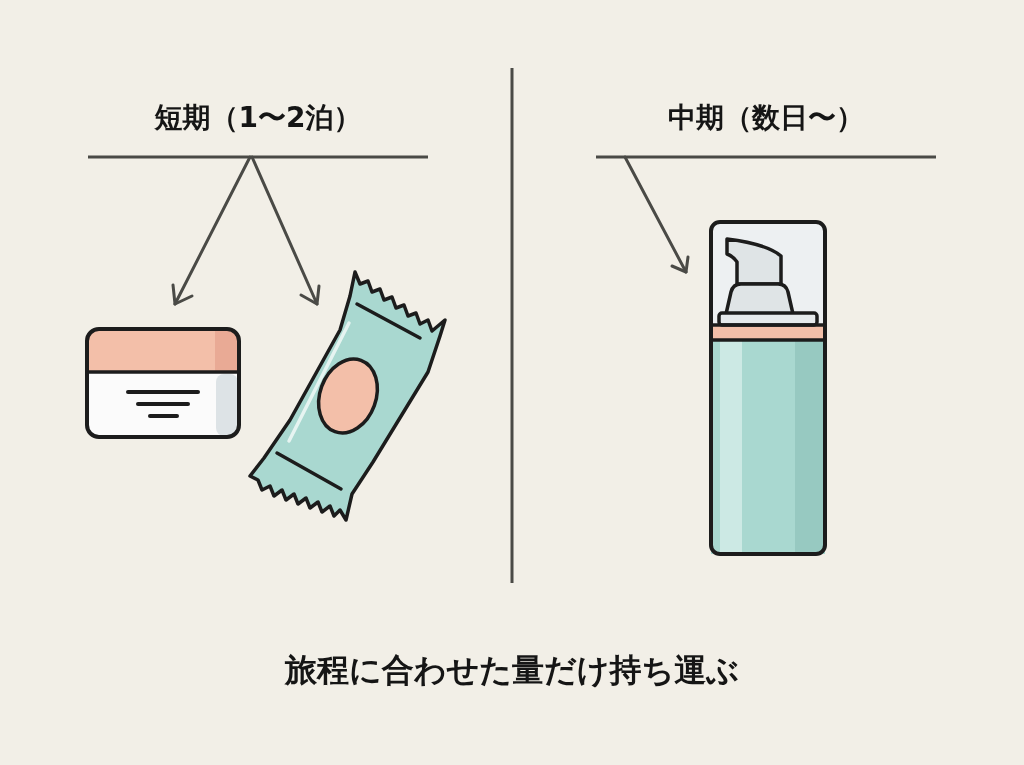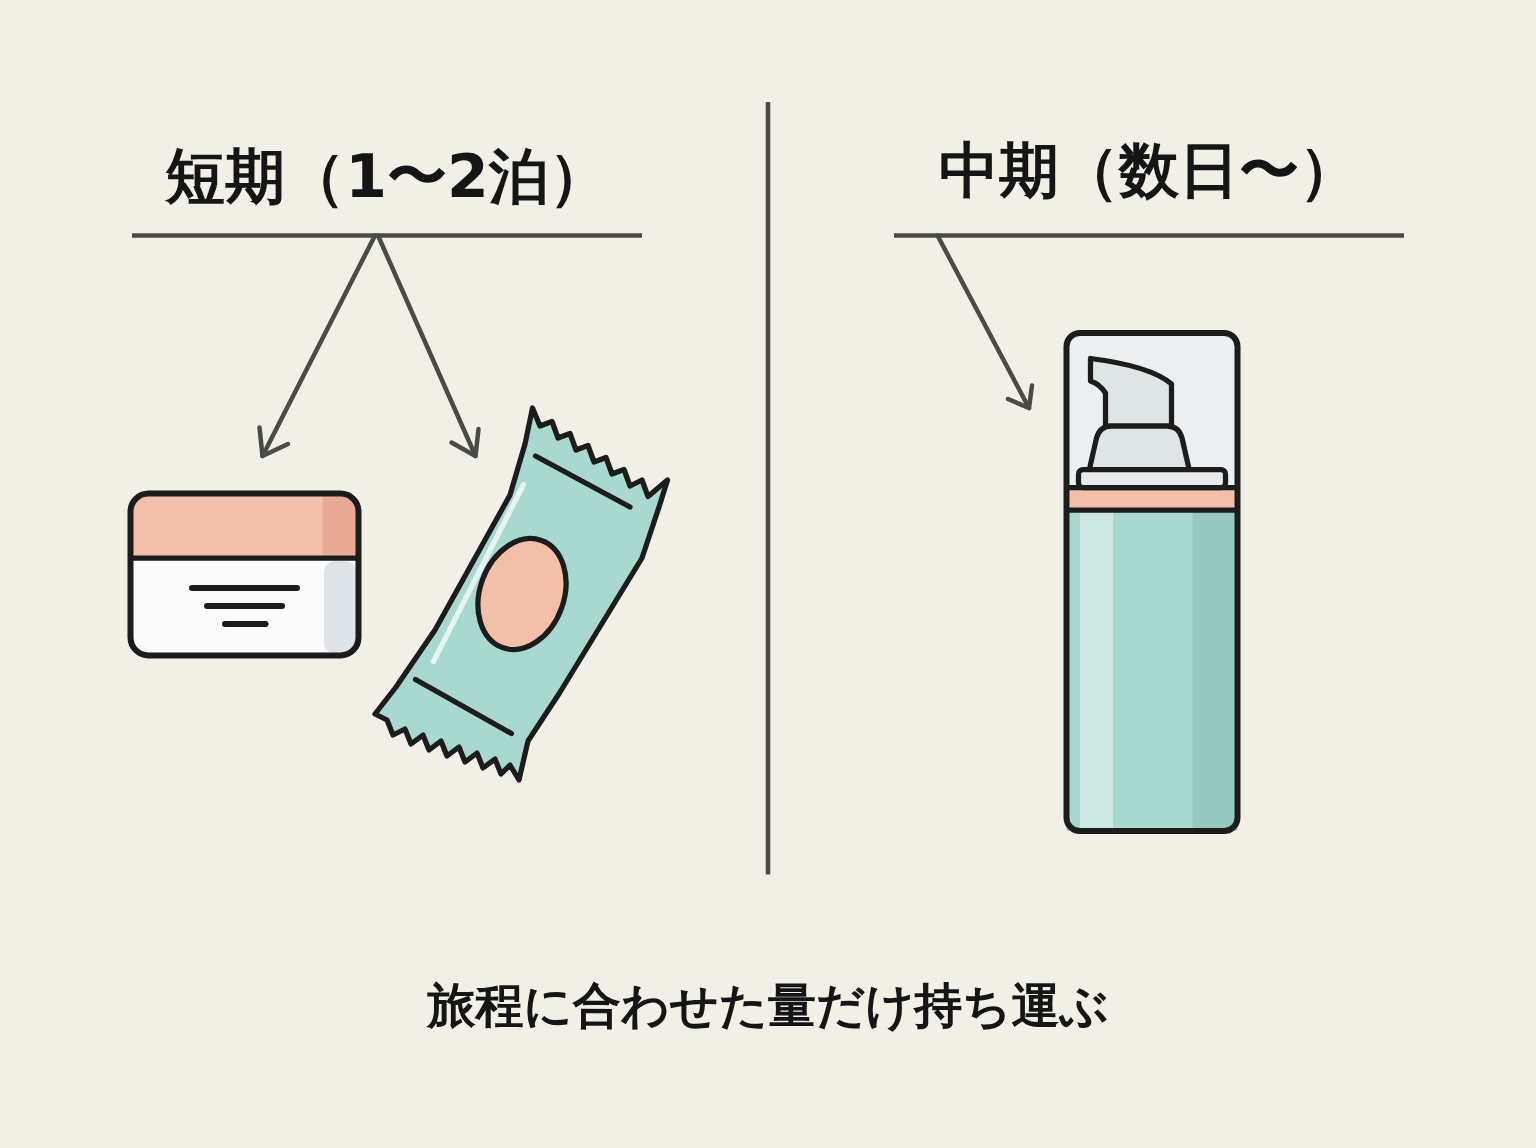--- a/index.html
+++ b/index.html
@@ -11,28 +11,28 @@
     width: 1024px;
     height: 765px;
     position: relative;
     overflow: hidden;
     font-family: "DejaVu Sans", "Liberation Sans", sans-serif;
     color: #151515;
   }
   .heading {
     position: absolute;
     font-weight: bold;
-    font-size: 40px;
+    font-size: 28px;
     line-height: 48px;
     white-space: nowrap;
     letter-spacing: 0px;
     text-align: center;
   }
   #h-left { left: 88px; width: 340px; top: 94px; }
-  #h-right { left: 596px; width: 340px; top: 94px; font-family: Liberation Mono, monospace; }
+  #h-right { left: 596px; width: 340px; top: 94px; }
   .caption {
     position: absolute;
     left: 0;
     width: 1024px;
     top: 642px;
     text-align: center;
     font-weight: bold;
     font-size: 32px;
     line-height: 56px;
     white-space: nowrap;

